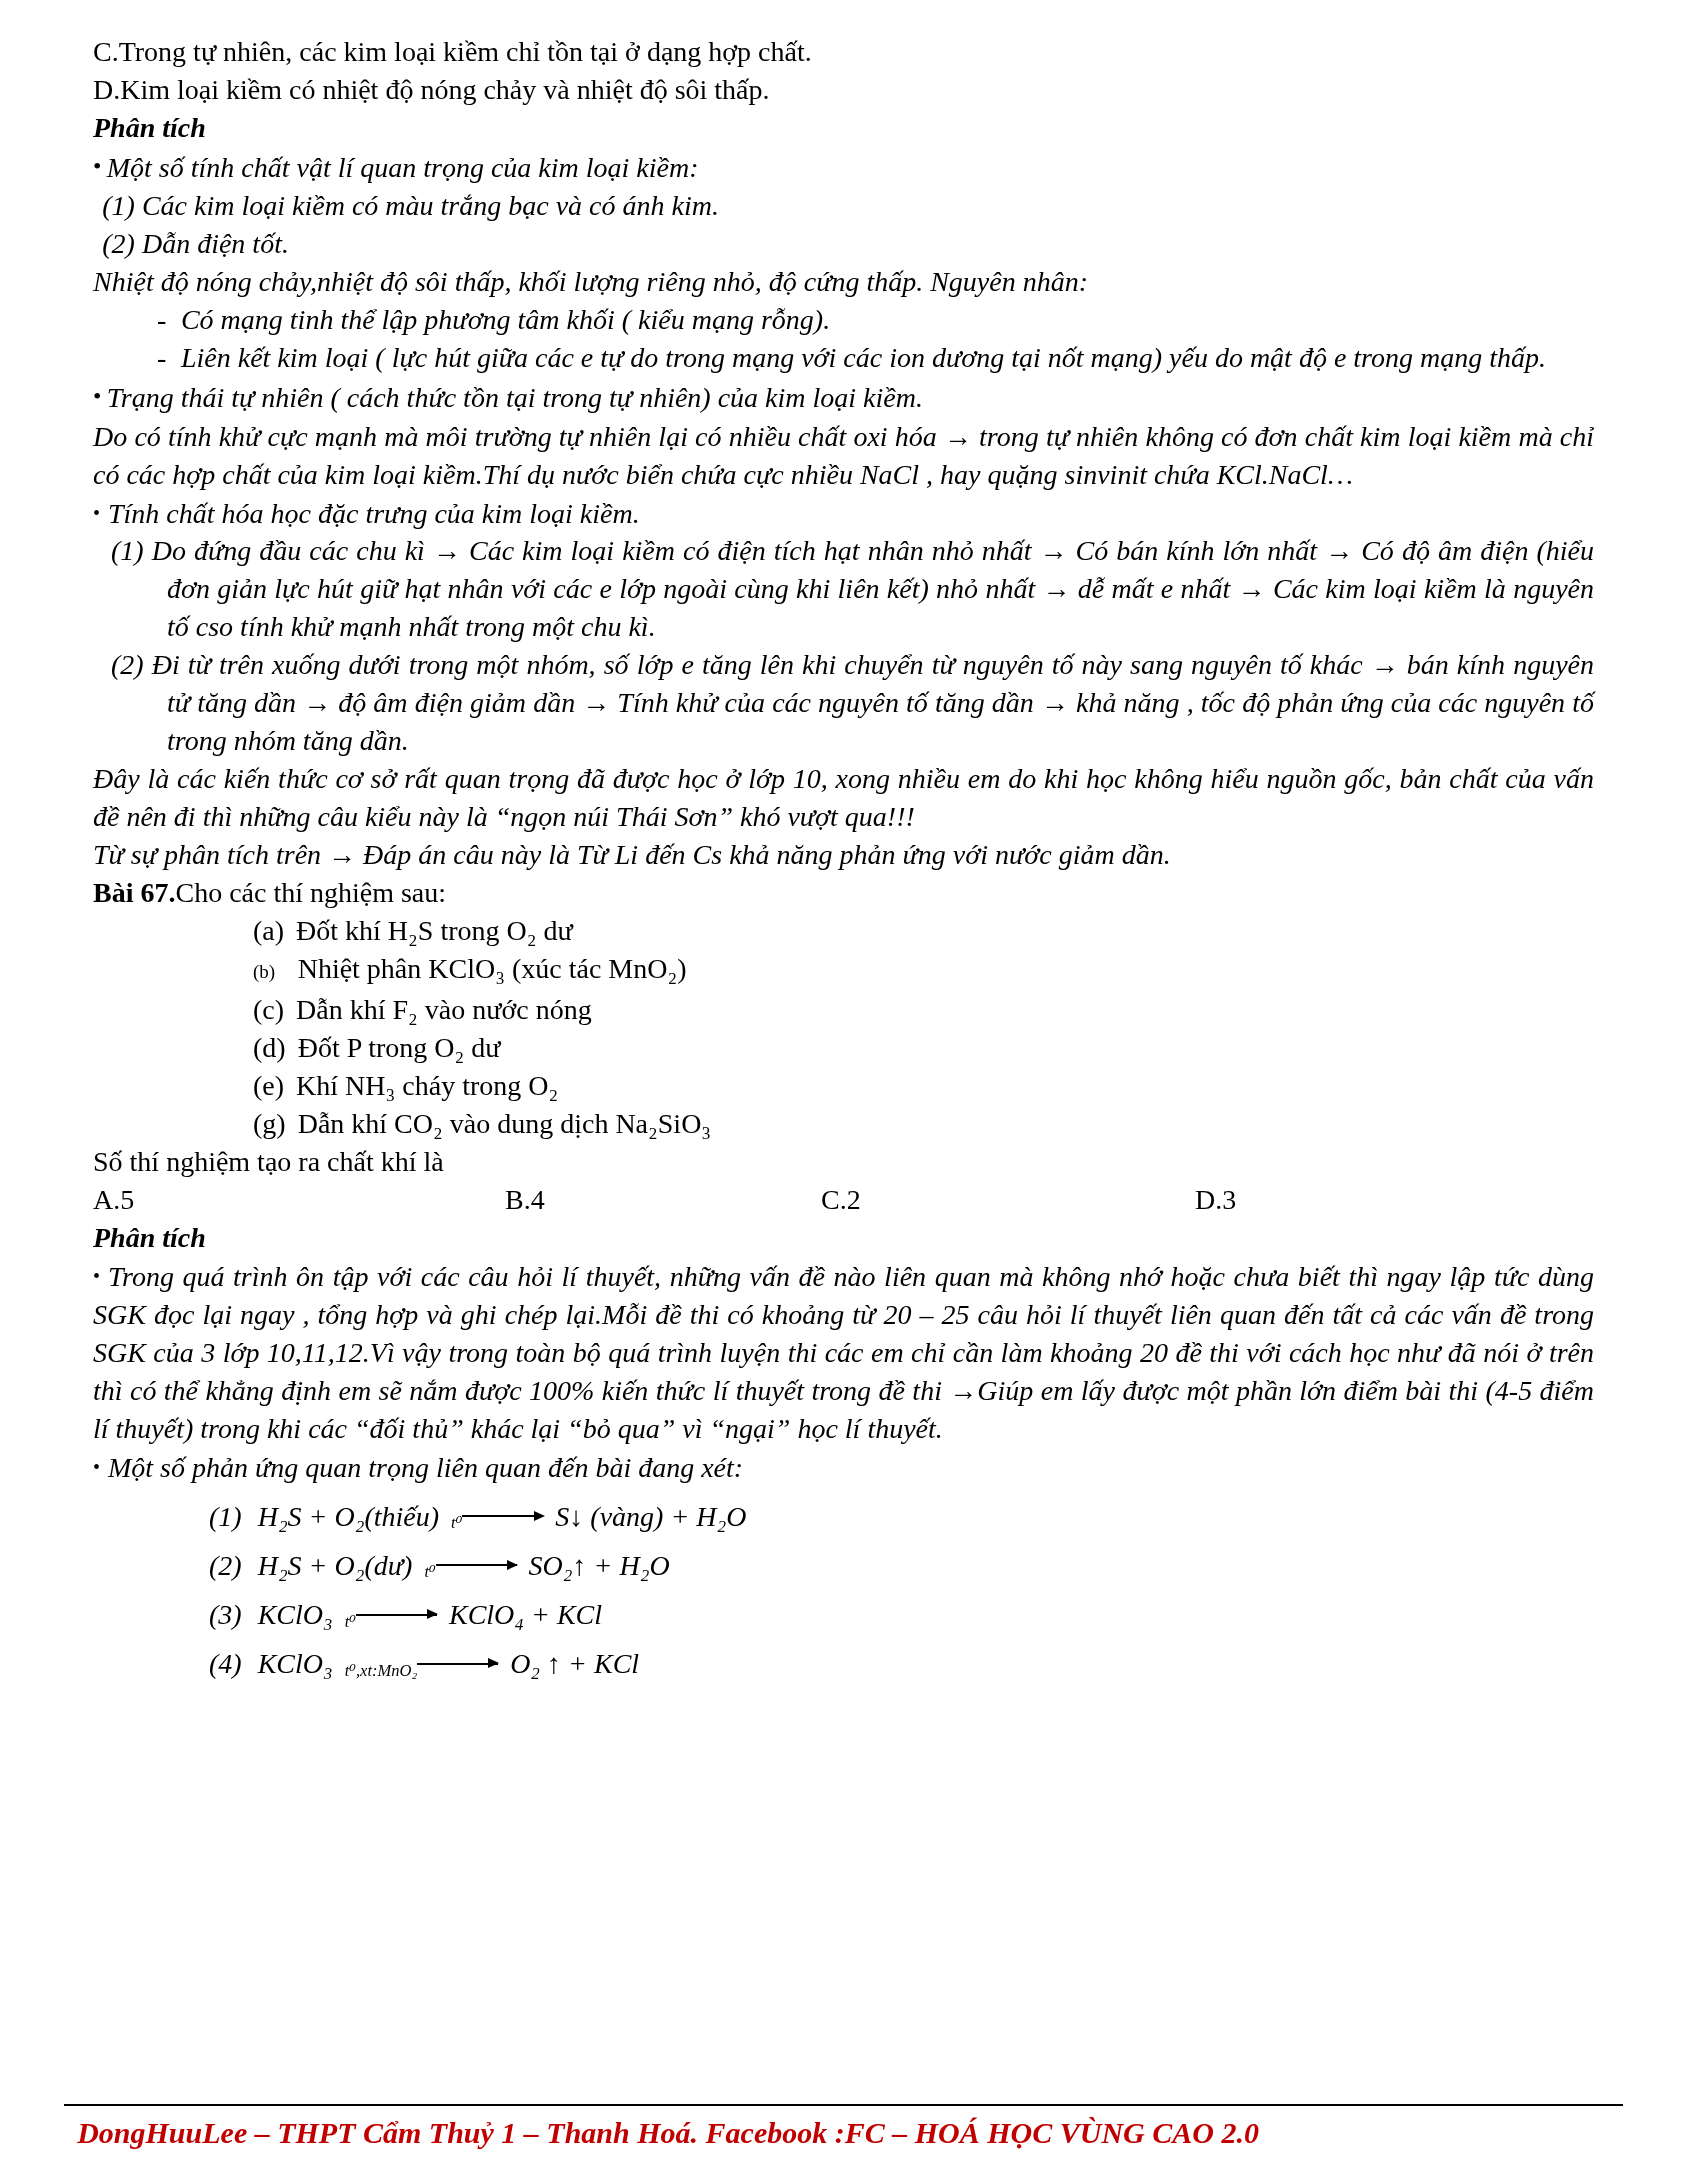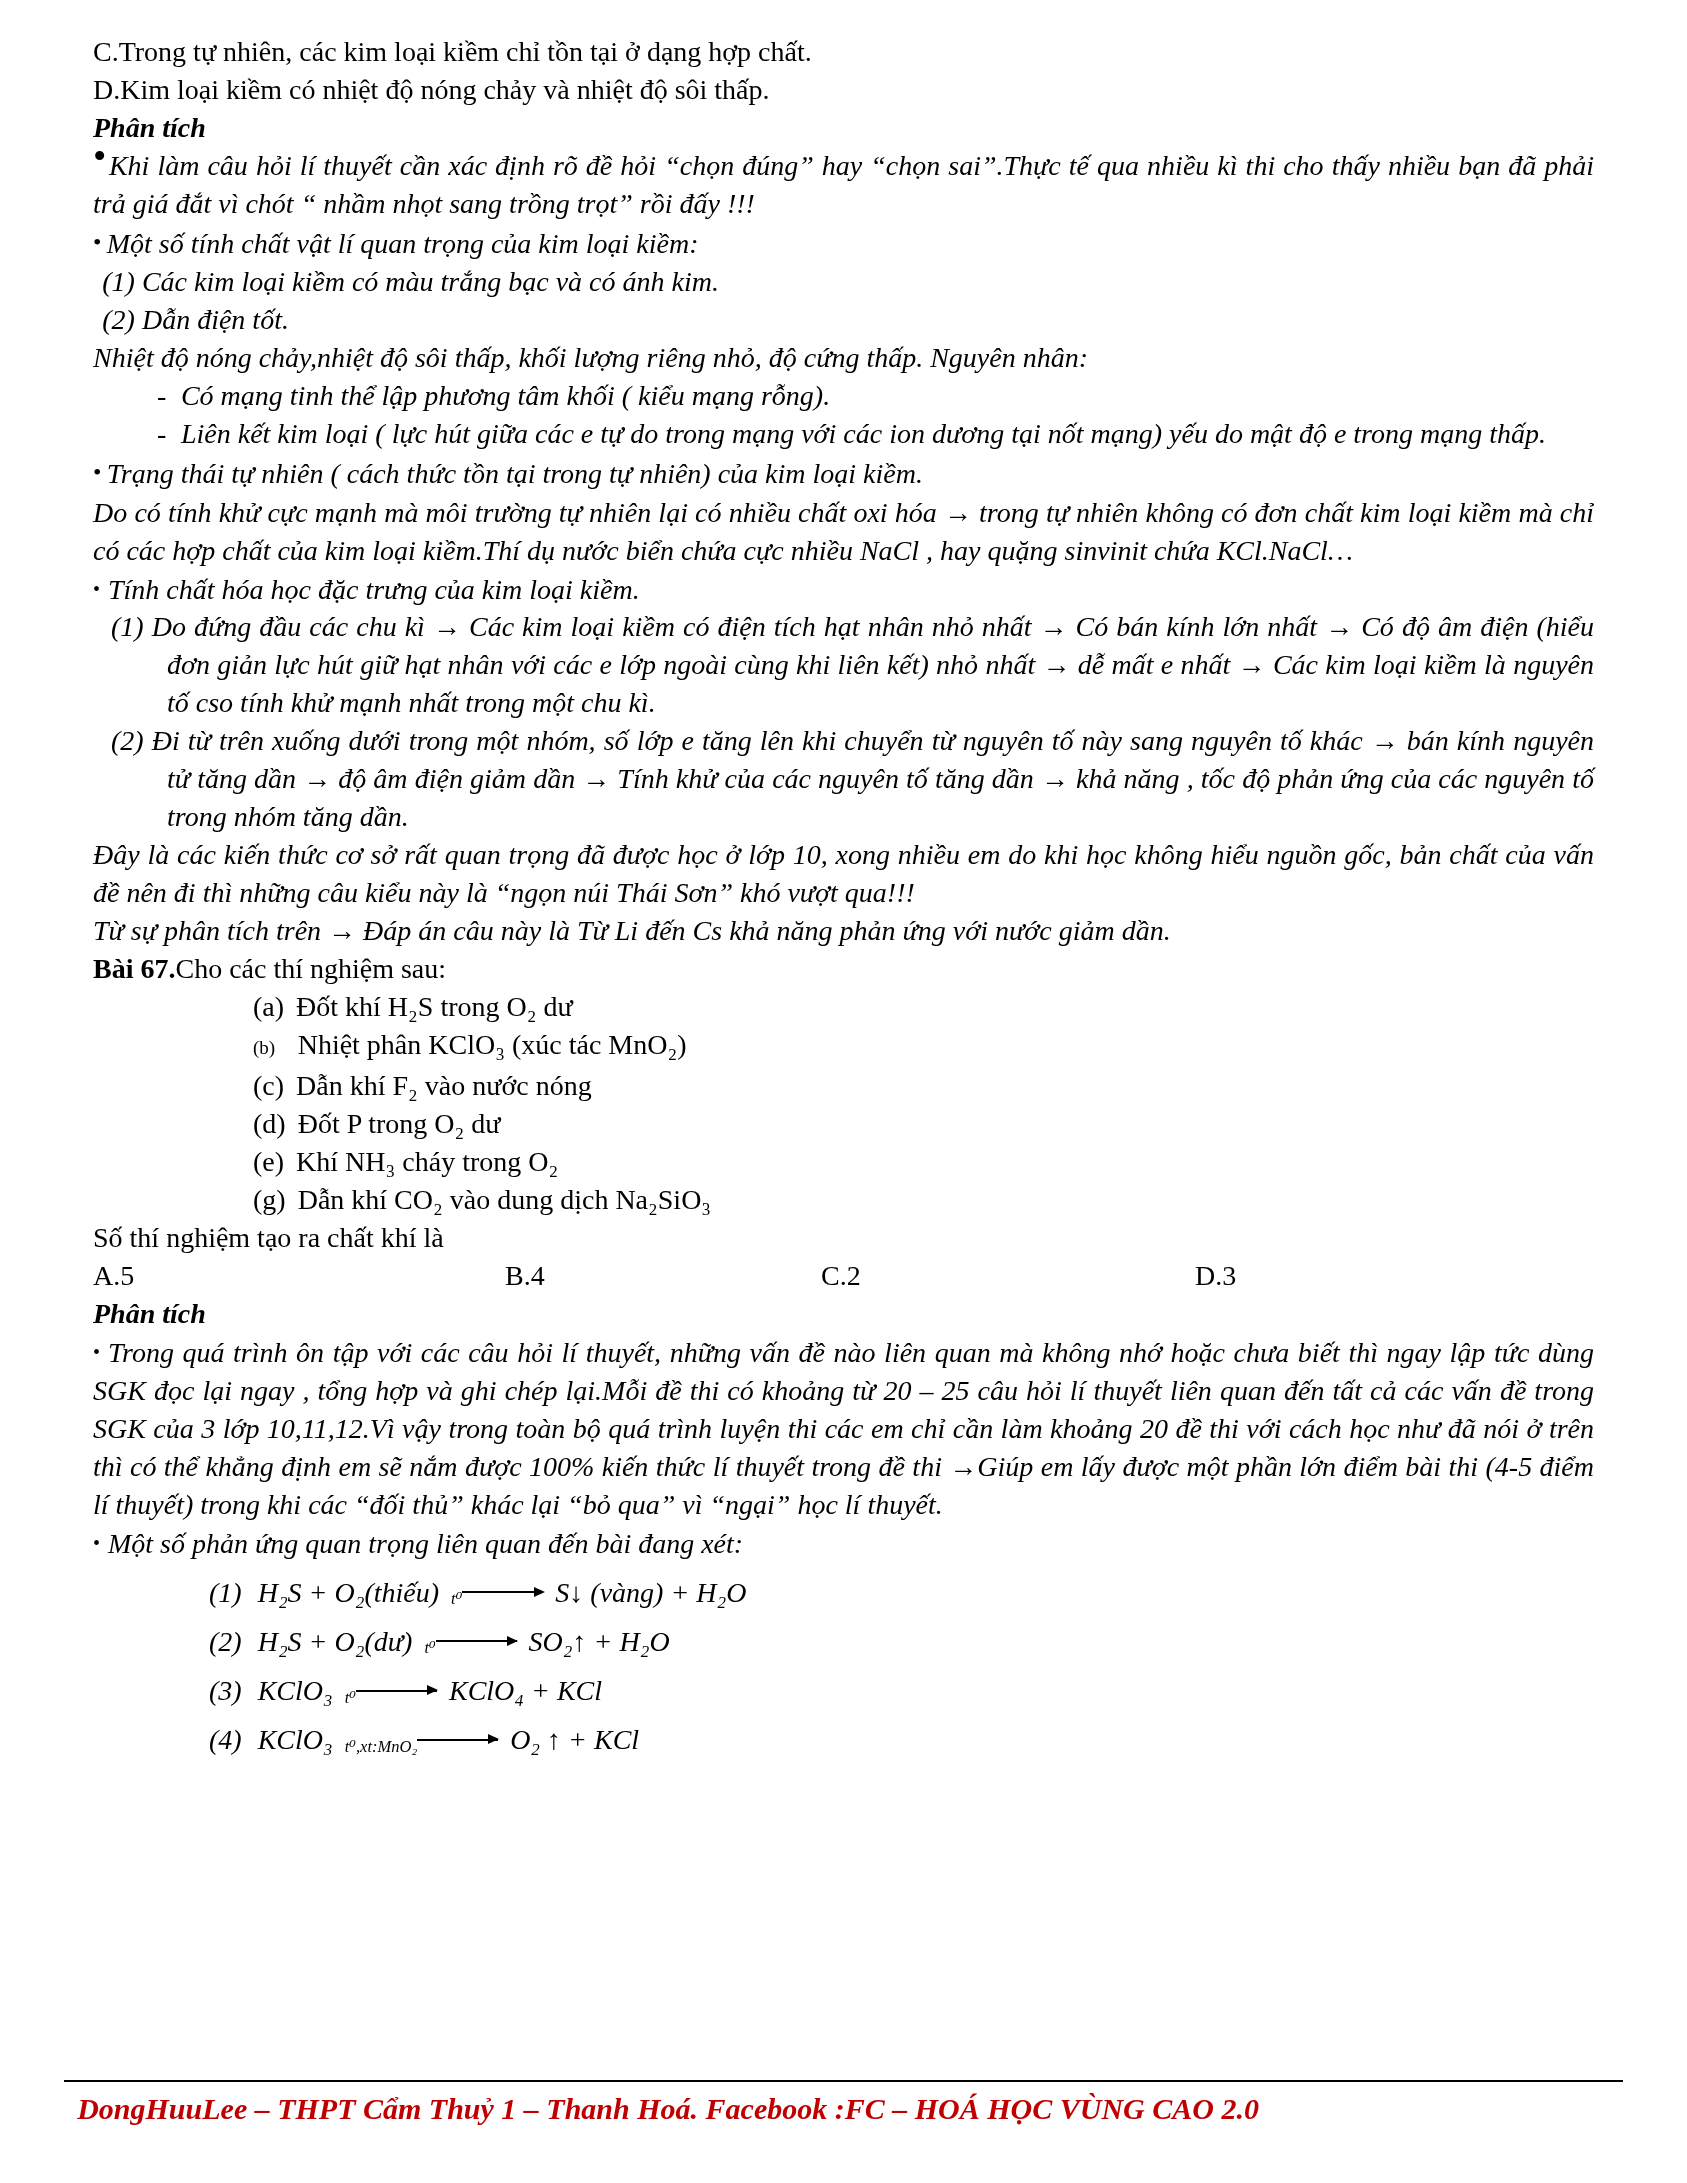--- a/index.html
+++ b/index.html
@@ -49,21 +49,21 @@
   .arrow .shaft::after {
     content: "";
     position: absolute; right: -1.3px; top: -4.6px;
     width: 0; height: 0;
     border-left: 11.2px solid #000;
     border-top: 5.3px solid transparent;
     border-bottom: 5.3px solid transparent;
   }
 
   .footer {
-    position: absolute; left: 64px; right: 64px; bottom: 56px;
+    position: absolute; left: 64px; right: 64px; bottom: 32px;
     border-top: 2.6px solid #000;
     padding: 9.3px 0 0 13.2px;
   }
   .footer-text {
     color: #c00000;
     font-weight: 700;
     font-style: italic;
     font-size: 30px;
     line-height: 1.2;
   }
@@ -71,21 +71,20 @@
 </head>
 <body>
 
 <div class="page">
 
   <p>C.Trong tự nhiên, các kim loại kiềm chỉ tồn tại ở dạng hợp chất.</p>
   <p>D.Kim loại kiềm có nhiệt độ nóng chảy và nhiệt độ sôi thấp.</p>
 
   <p class="h">Phân tích</p>
 
-  <p class="it just"><span class="bullet-lg">•</span><span>Khi làm câu hỏi lí thuyết cần  xác định rõ đề hỏi “chọn đúng” hay “chọn sai”.Thực tế qua nhiều kì thi  cho thấy nhiều bạn đã phải trả giá đắt  vì  chót “ nhầm nhọt sang trồng trọt” rồi đấy !!!</span></p>
 
   <p class="it"><span class="bullet-sm">•</span><span>Một số tính chất vật lí quan trọng của kim loại kiềm:</span></p>
 
   <p class="it li-1">(1)  Các kim loại kiềm có màu trắng bạc và có ánh kim.</p>
   <p class="it li-1">(2)  Dẫn điện tốt.</p>
 
   <p class="it just">Nhiệt độ nóng chảy,nhiệt độ sôi thấp, khối lượng riêng nhỏ, độ cứng thấp. Nguyên nhân:</p>
 
   <p class="it dash"><span class="dash-glyph">-</span><span>Có mạng tinh thể lập phương tâm khối ( kiểu mạng rỗng).</span></p>
 

